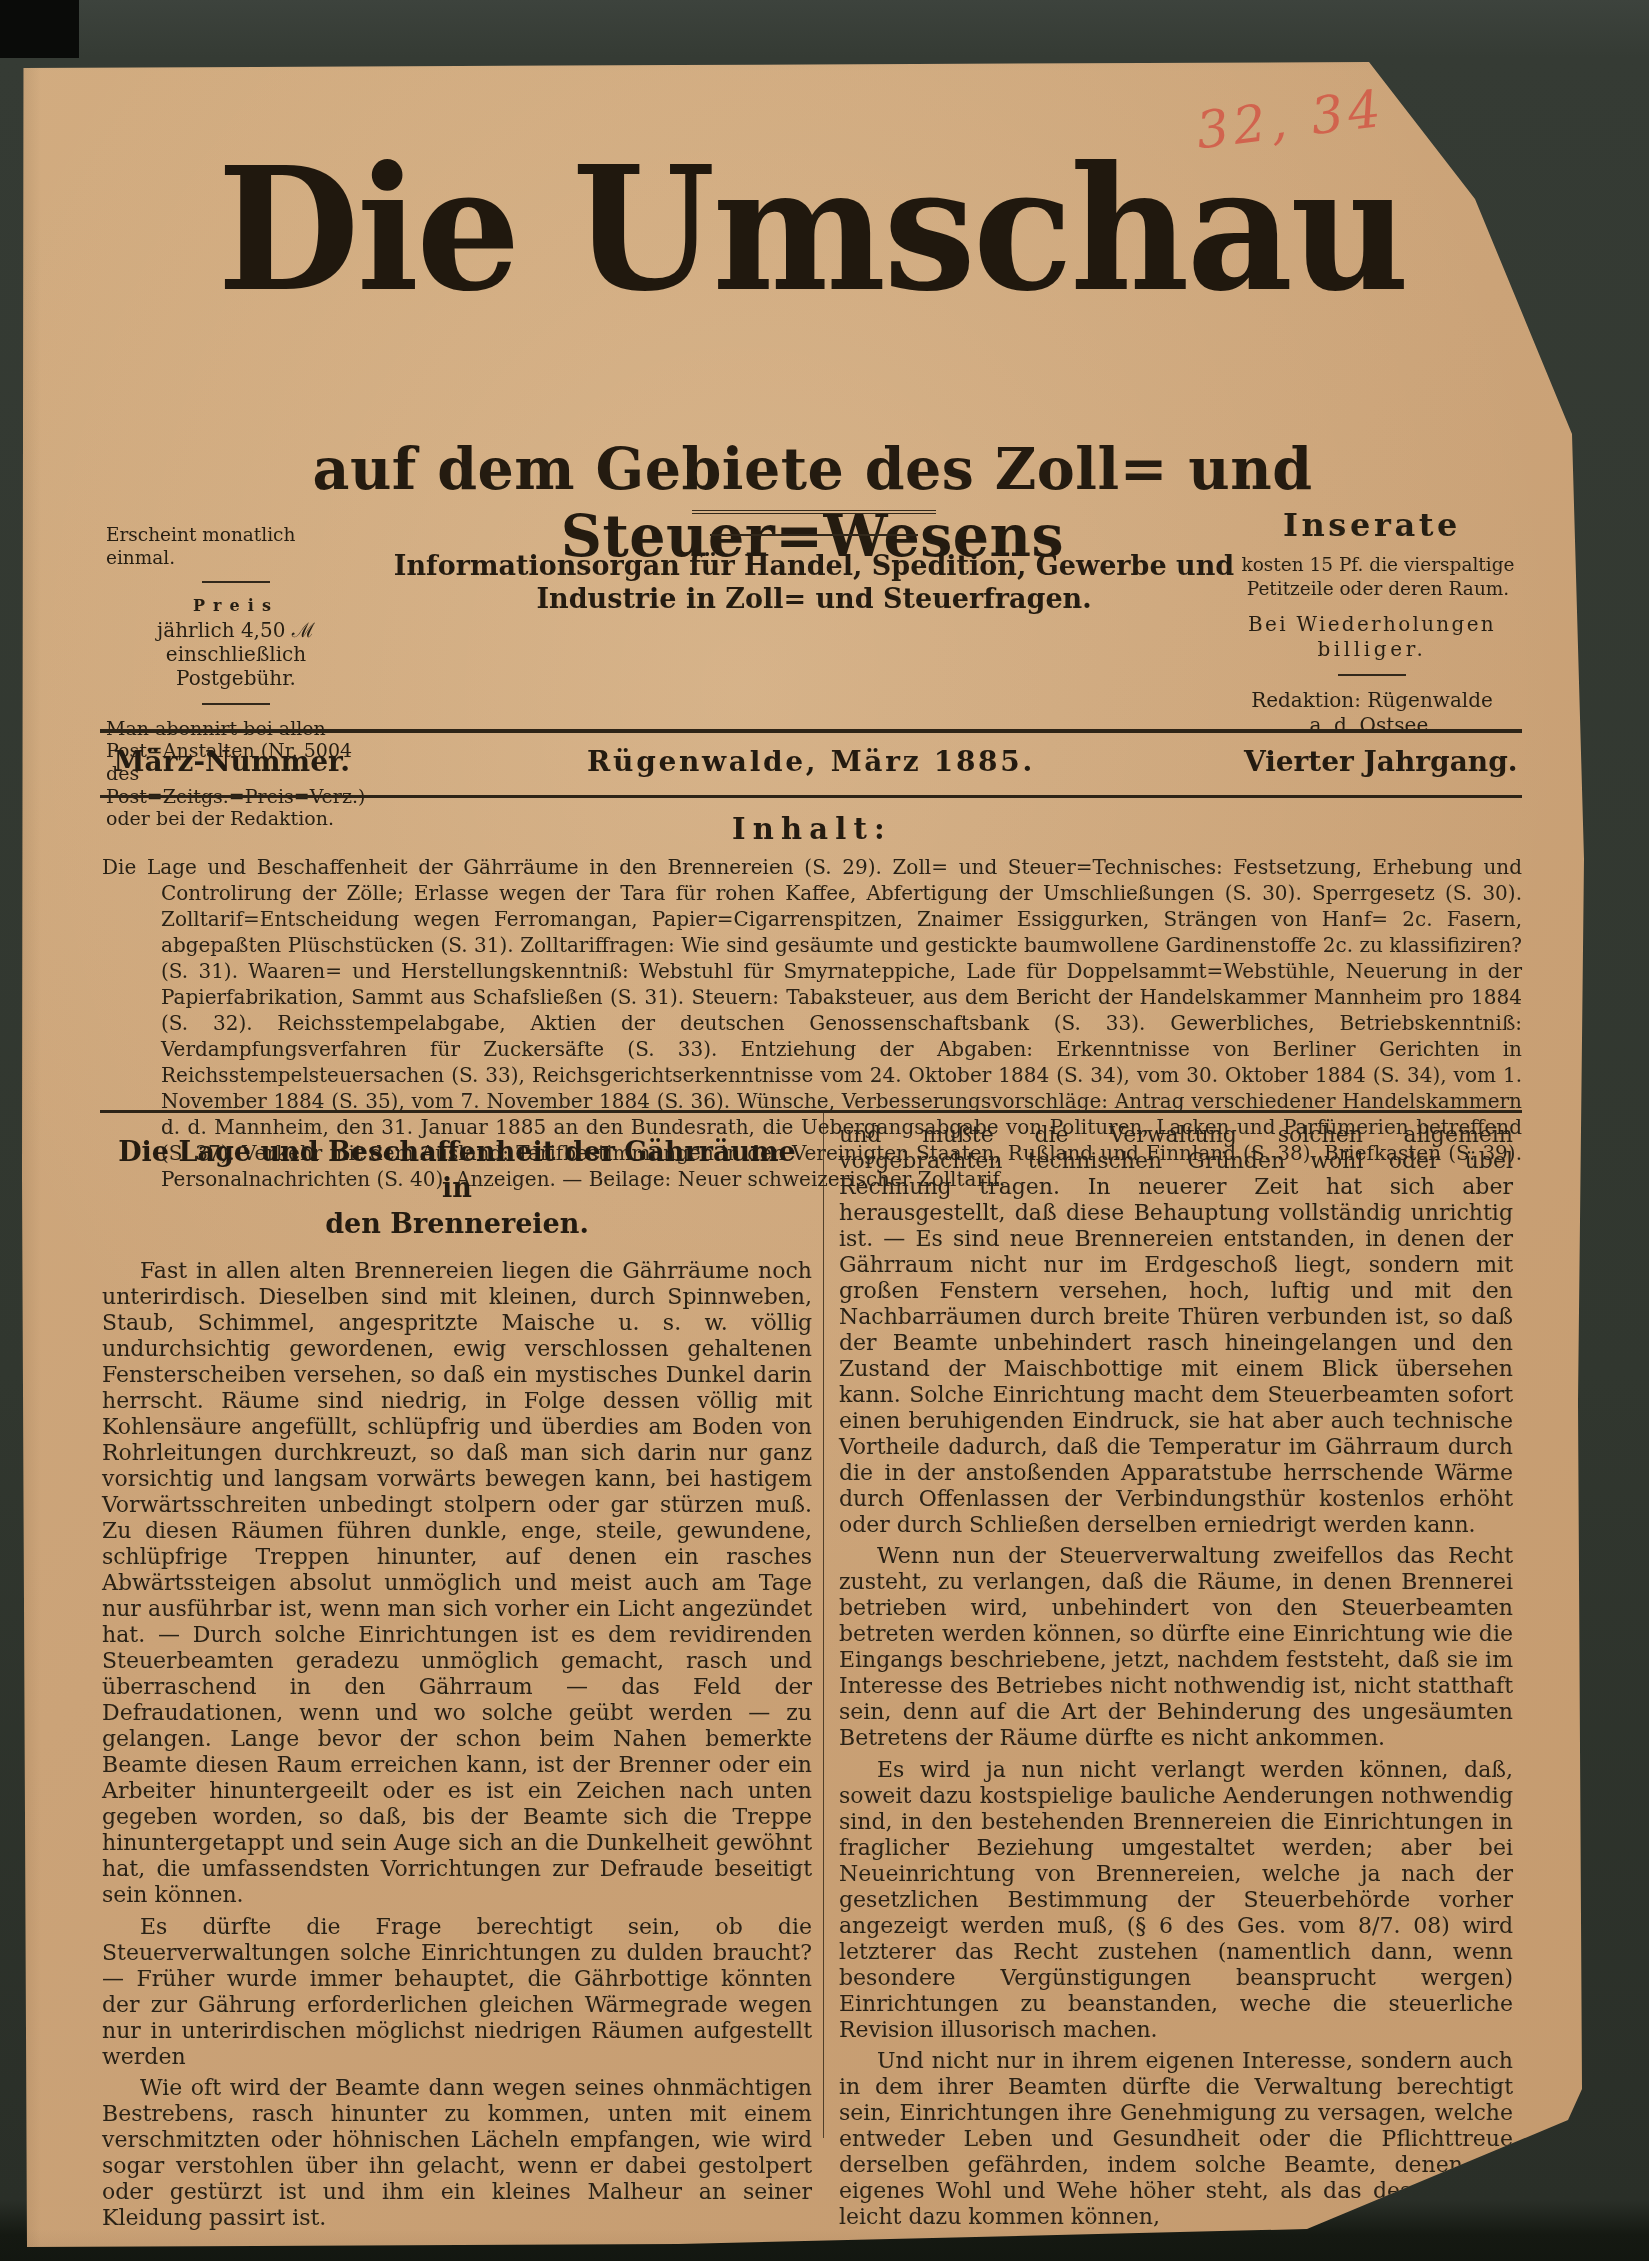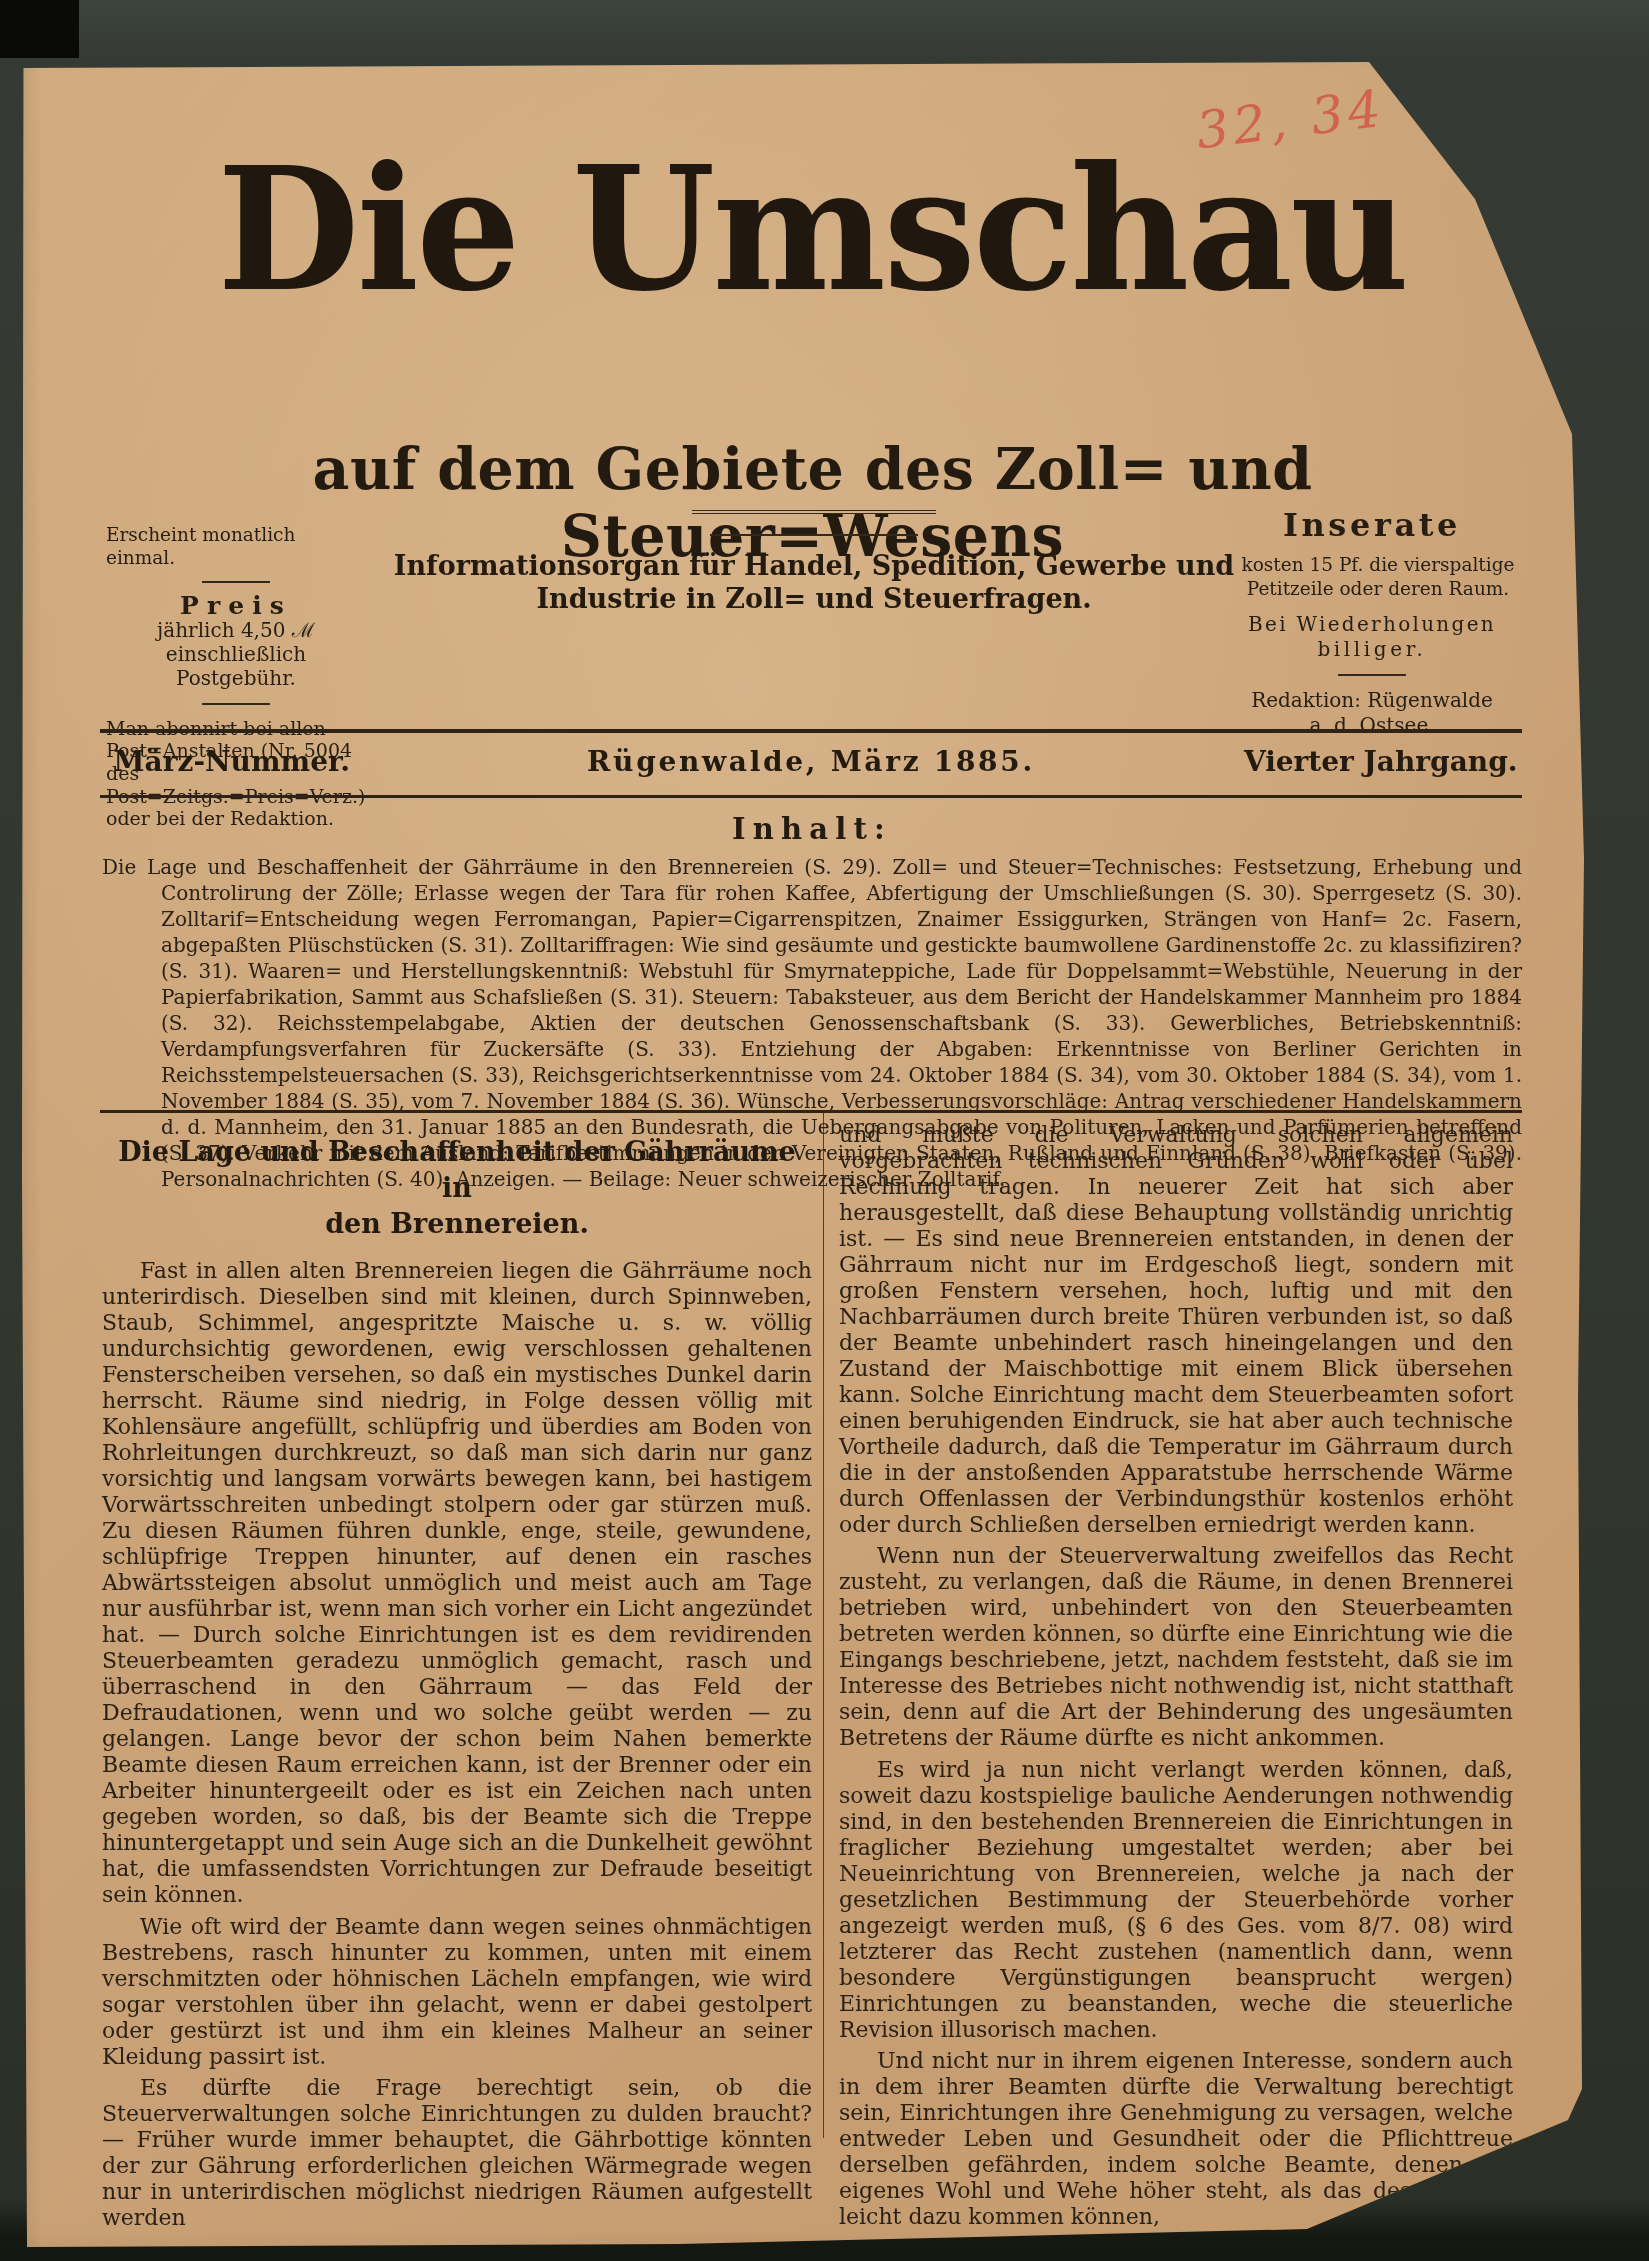--- a/index.html
+++ b/index.html
@@ -33,21 +33,21 @@
     text-align:center;font-size:164px;font-weight:bold;line-height:1.05;
     letter-spacing:-2.7px;color:#20180e;transform:scaleY(1.04);
   }
   .subtitle{
     position:absolute;left:57px;top:435px;width:1511px;
     text-align:center;font-size:57px;font-weight:bold;letter-spacing:0.5px;color:#241b10;
   }
   .mast-left{position:absolute;left:106px;top:492px;width:260px;font-size:18.5px;line-height:22.6px;}
   .freq{text-align:left;margin-top:32px;}
   .rule-sm{width:68px;height:2.3px;background:#32281b;margin:11.8px auto;}
-  .price-label{text-align:center;font-size:25px;font-weight:bold;letter-spacing:8.1px;margin-top:2.7px;}
+  .price-label{text-align:center;font-size:16px;font-weight:bold;letter-spacing:8.1px;margin-top:2.7px;}
   .price-line{text-align:center;font-size:20px;line-height:24.4px;}
   .subscribe{font-size:19px;line-height:22.6px;text-align:left;margin-top:2.7px;}
   .mast-center{position:absolute;left:346px;top:510px;width:936px;text-align:center;}
   .double-rule{width:244px;height:3.6px;margin:0 auto;border-top:1.8px solid #32281b;border-bottom:1.8px solid #32281b;box-sizing:border-box;}
   .tagline{font-size:43px;font-weight:bold;margin-top:18px;color:#241b10;}
   .rule-c{width:208px;height:2.3px;background:#32281b;margin:20px auto 0;}
   .organ{font-size:27px;font-weight:bold;line-height:33px;margin-top:13.6px;color:#241b10;}
   .mast-right{position:absolute;left:1198px;top:506px;width:348px;text-align:center;}
   .ads-header{font-size:32px;font-weight:bold;letter-spacing:3.6px;}
   .ads-line{font-size:18.5px;line-height:23.5px;padding-left:12px;}
@@ -134,22 +134,22 @@
 
     <div class="hrule r-toc"></div>
     <div class="col-divider"></div>
 
     <div class="col col-left">
       <h2 class="art-head">
         <span>Die Lage und Beschaffenheit der Gährräume in</span><br>
         <span>den Brennereien.</span>
       </h2>
       <p class="ind">Fast in allen alten Brennereien liegen die Gährräume noch unterirdisch. Dieselben sind mit kleinen, durch Spinnweben, Staub, Schimmel, angespritzte Maische u. s. w. völlig undurchsichtig gewordenen, ewig verschlossen gehaltenen Fensterscheiben versehen, so daß ein mystisches Dunkel darin herrscht. Räume sind niedrig, in Folge dessen völlig mit Kohlensäure angefüllt, schlüpfrig und überdies am Boden von Rohrleitungen durchkreuzt, so daß man sich darin nur ganz vorsichtig und langsam vorwärts bewegen kann, bei hastigem Vorwärtsschreiten unbedingt stolpern oder gar stürzen muß. Zu diesen Räumen führen dunkle, enge, steile, gewundene, schlüpfrige Treppen hinunter, auf denen ein rasches Abwärtssteigen absolut unmöglich und meist auch am Tage nur ausführbar ist, wenn man sich vorher ein Licht angezündet hat. — Durch solche Einrichtungen ist es dem revidirenden Steuerbeamten geradezu unmöglich gemacht, rasch und überraschend in den Gährraum — das Feld der Defraudationen, wenn und wo solche geübt werden — zu gelangen. Lange bevor der schon beim Nahen bemerkte Beamte diesen Raum erreichen kann, ist der Brenner oder ein Arbeiter hinuntergeeilt oder es ist ein Zeichen nach unten gegeben worden, so daß, bis der Beamte sich die Treppe hinuntergetappt und sein Auge sich an die Dunkelheit gewöhnt hat, die umfassendsten Vorrichtungen zur Defraude beseitigt sein können.</p>
+      <p class="ind">Es dürfte die Frage berechtigt sein, ob die Steuerverwaltungen solche Einrichtungen zu dulden braucht? — Früher wurde immer behauptet, die Gährbottige könnten der zur Gährung erforderlichen gleichen Wärmegrade wegen nur in unterirdischen möglichst niedrigen Räumen aufgestellt werden</p>
       <p class="ind">Wie oft wird der Beamte dann wegen seines ohnmächtigen Bestrebens, rasch hinunter zu kommen, unten mit einem verschmitzten oder höhnischen Lächeln empfangen, wie wird sogar verstohlen über ihn gelacht, wenn er dabei gestolpert oder gestürzt ist und ihm ein kleines Malheur an seiner Kleidung passirt ist.</p>
-      <p class="ind">Es dürfte die Frage berechtigt sein, ob die Steuerverwaltungen solche Einrichtungen zu dulden braucht? — Früher wurde immer behauptet, die Gährbottige könnten der zur Gährung erforderlichen gleichen Wärmegrade wegen nur in unterirdischen möglichst niedrigen Räumen aufgestellt werden</p>
     </div>
 
     <div class="col col-right">
       <p>und mußte die Verwaltung solchen allgemein vorgebrachten technischen Gründen wohl oder übel Rechnung tragen. In neuerer Zeit hat sich aber herausgestellt, daß diese Behauptung vollständig unrichtig ist. — Es sind neue Brennereien entstanden, in denen der Gährraum nicht nur im Erdgeschoß liegt, sondern mit großen Fenstern versehen, hoch, luftig und mit den Nachbarräumen durch breite Thüren verbunden ist, so daß der Beamte unbehindert rasch hineingelangen und den Zustand der Maischbottige mit einem Blick übersehen kann. Solche Einrichtung macht dem Steuerbeamten sofort einen beruhigenden Eindruck, sie hat aber auch technische Vortheile dadurch, daß die Temperatur im Gährraum durch die in der anstoßenden Apparatstube herrschende Wärme durch Offenlassen der Verbindungsthür kostenlos erhöht oder durch Schließen derselben erniedrigt werden kann.</p>
       <p class="ind">Wenn nun der Steuerverwaltung zweifellos das Recht zusteht, zu verlangen, daß die Räume, in denen Brennerei betrieben wird, unbehindert von den Steuerbeamten betreten werden können, so dürfte eine Einrichtung wie die Eingangs beschriebene, jetzt, nachdem feststeht, daß sie im Interesse des Betriebes nicht nothwendig ist, nicht statthaft sein, denn auf die Art der Behinderung des ungesäumten Betretens der Räume dürfte es nicht ankommen.</p>
       <p class="ind">Es wird ja nun nicht verlangt werden können, daß, soweit dazu kostspielige bauliche Aenderungen nothwendig sind, in den bestehenden Brennereien die Einrichtungen in fraglicher Beziehung umgestaltet werden; aber bei Neueinrichtung von Brennereien, welche ja nach der gesetzlichen Bestimmung der Steuerbehörde vorher angezeigt werden muß, (§ 6 des Ges. vom 8/7. 08) wird letzterer das Recht zustehen (namentlich dann, wenn besondere Vergünstigungen beansprucht wergen) Einrichtungen zu beanstanden, weche die steuerliche Revision illusorisch machen.</p>
       <p class="ind">Und nicht nur in ihrem eigenen Interesse, sondern auch in dem ihrer Beamten dürfte die Verwaltung berechtigt sein, Einrichtungen ihre Genehmigung zu versagen, welche entweder Leben und Gesundheit oder die Pflichttreue derselben gefährden, indem solche Beamte, denen ihr eigenes Wohl und Wehe höher steht, als das des Staates, leicht dazu kommen können,</p>
     </div>
 
   </div>

